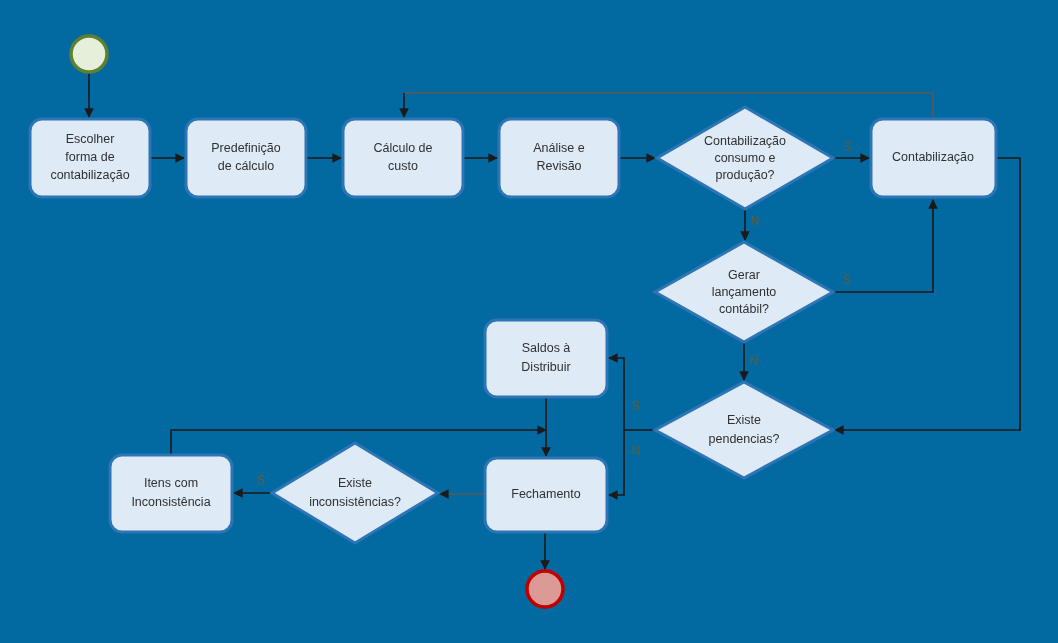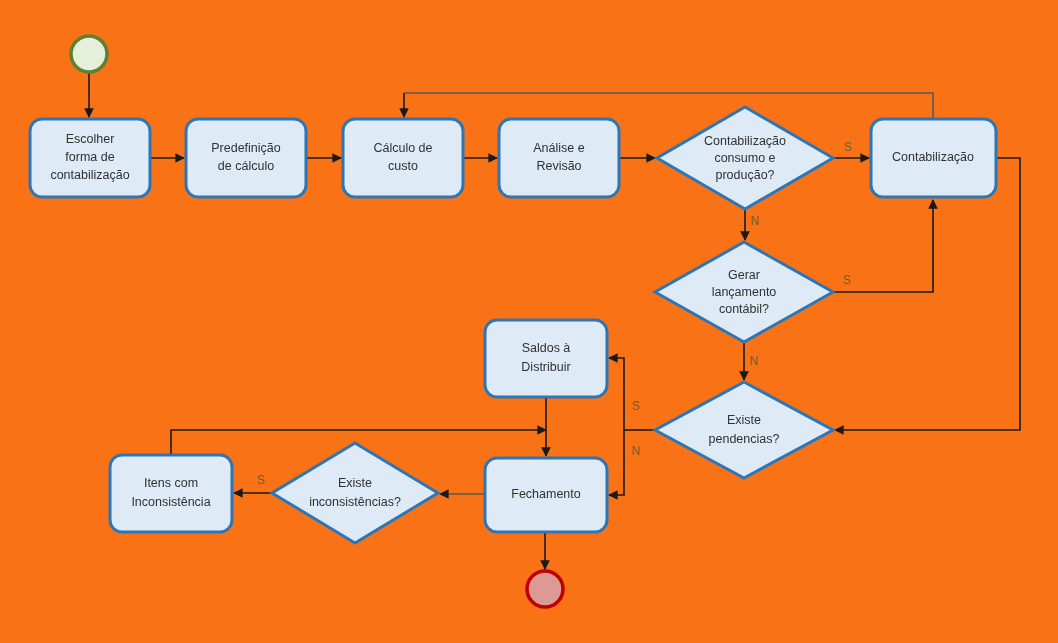--- a/index.html
+++ b/index.html
@@ -8,21 +8,21 @@
     padding: 0;
     background: #ffffff;
   }
   body {
     font-family: "Liberation Sans", sans-serif;
   }
   #canvas {
     position: relative;
     width: 1058px;
     height: 643px;
-    background: #f97316;
+    background: #0369a1;
     overflow: hidden;
   }
   svg.diagram {
     position: absolute;
     left: 0;
     top: 0;
     width: 1058px;
     height: 643px;
     display: block;
   }

